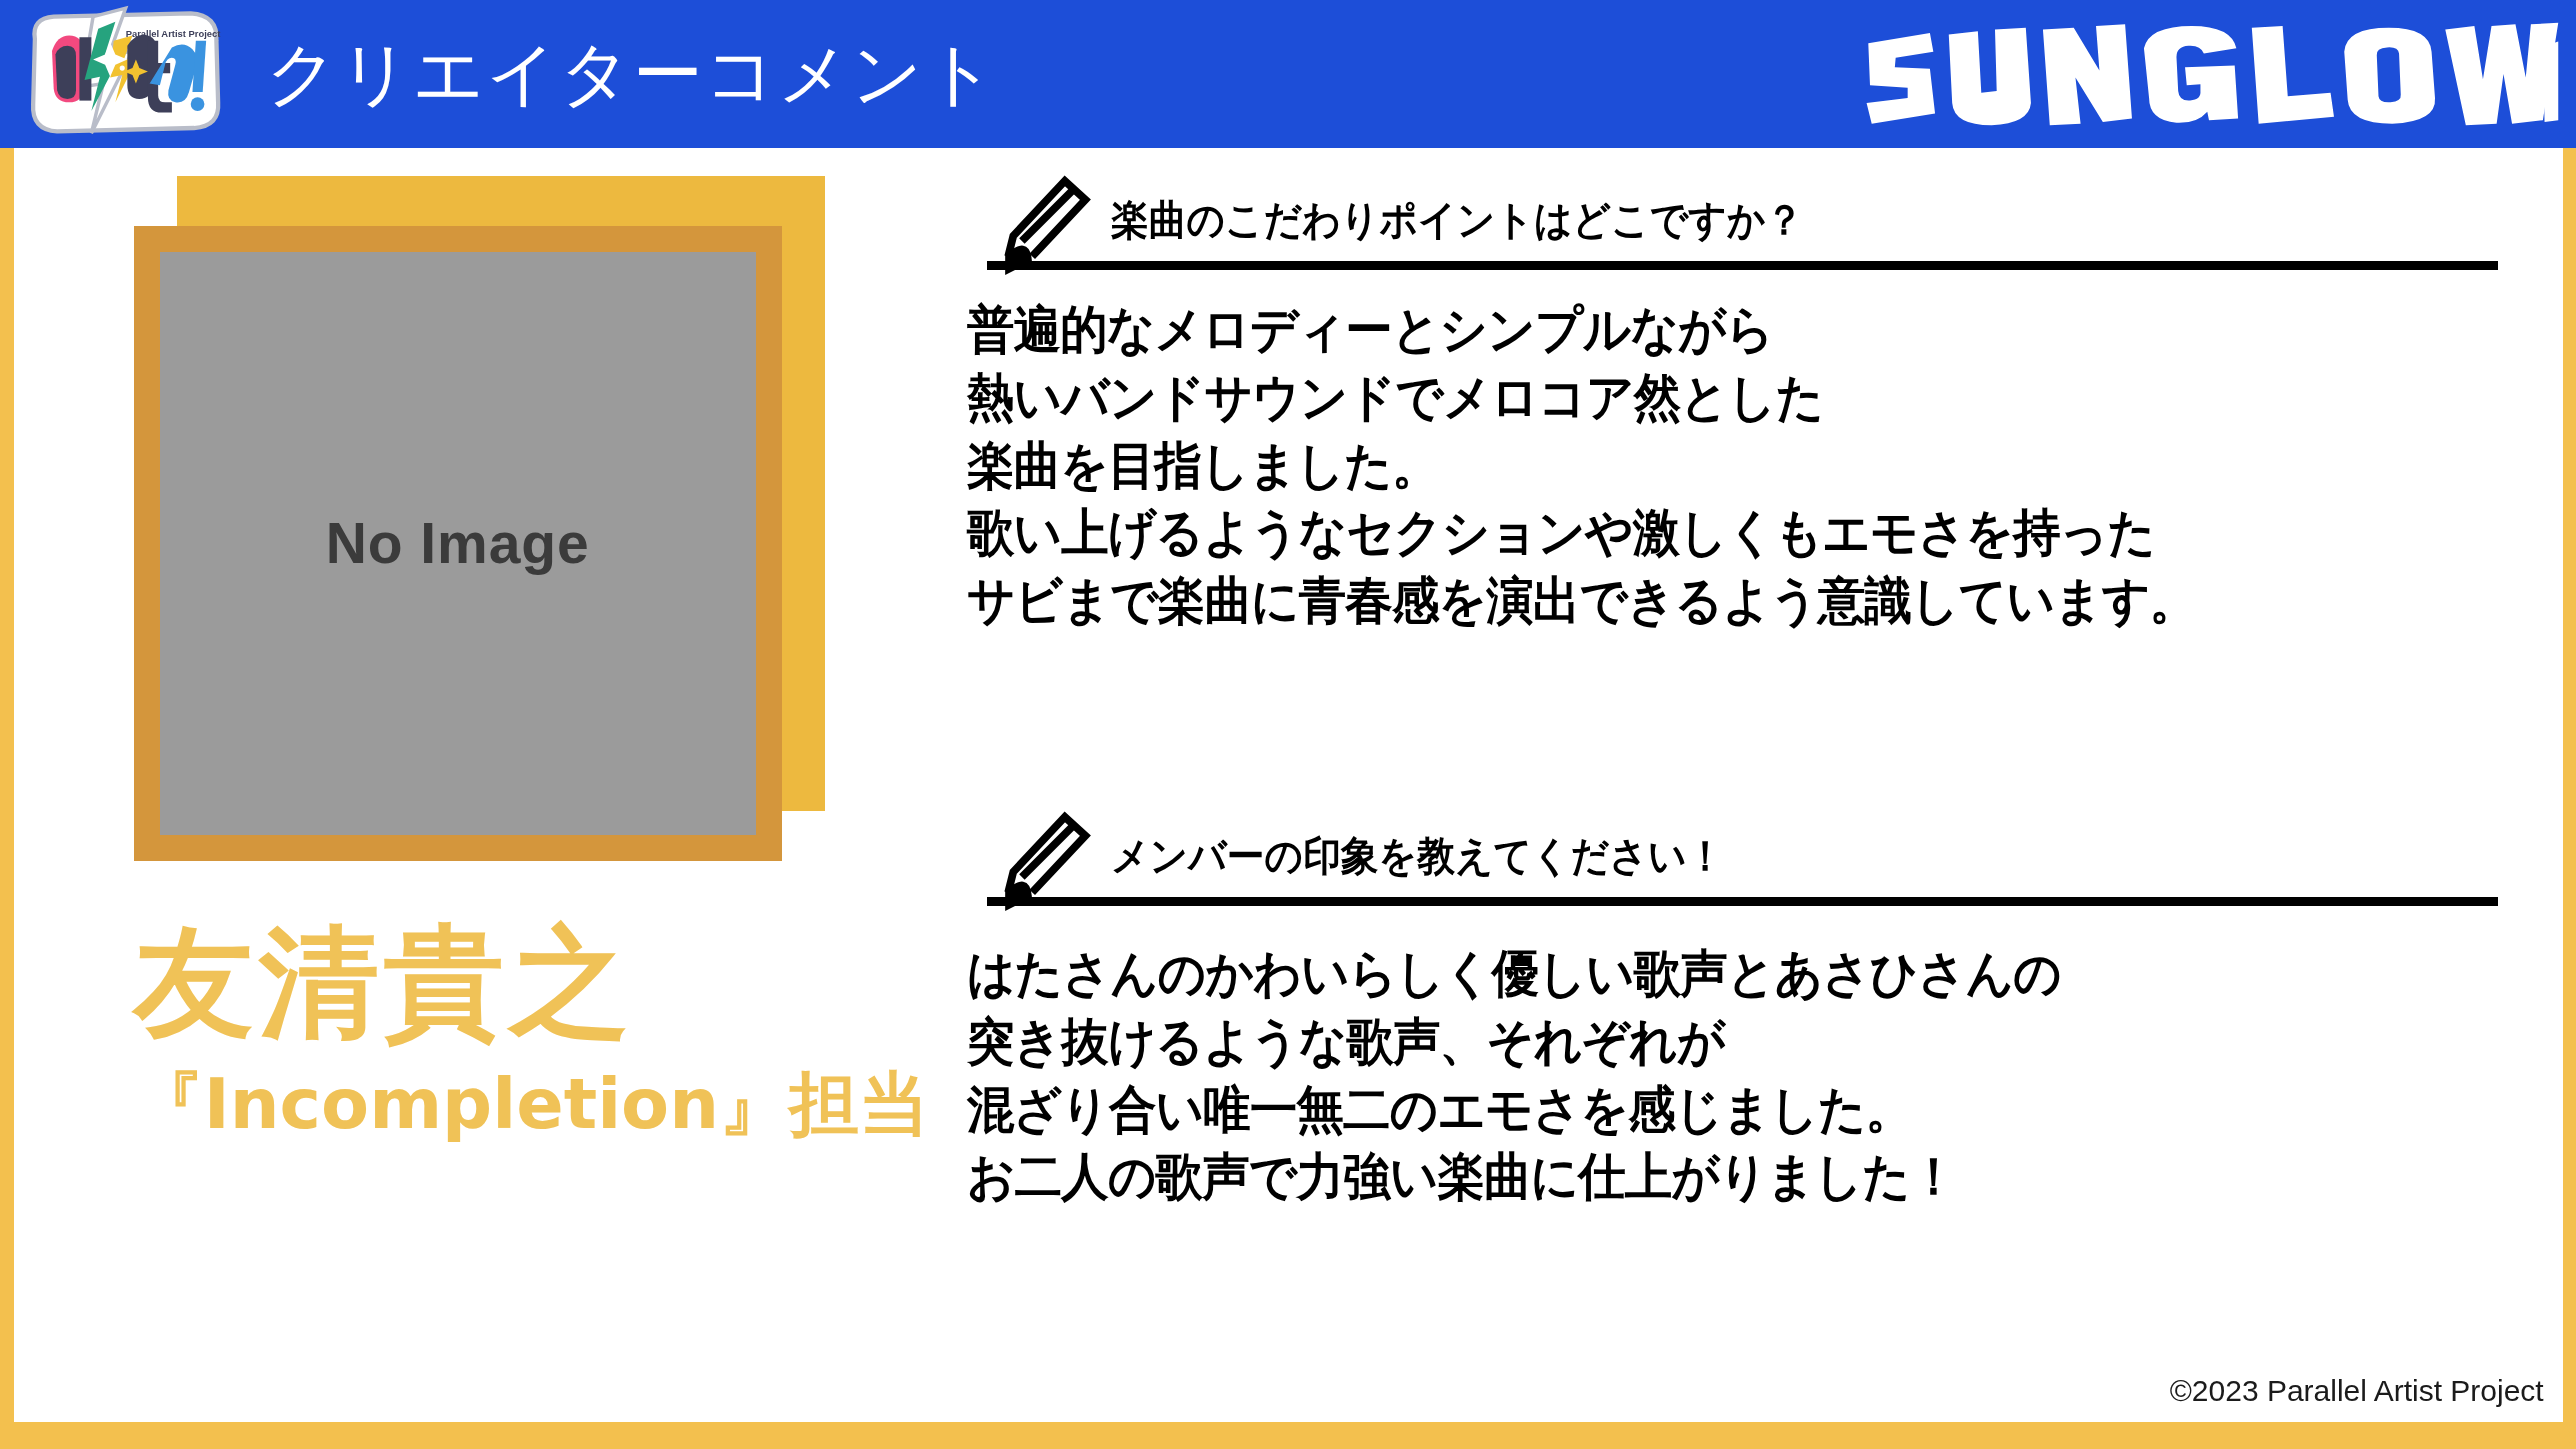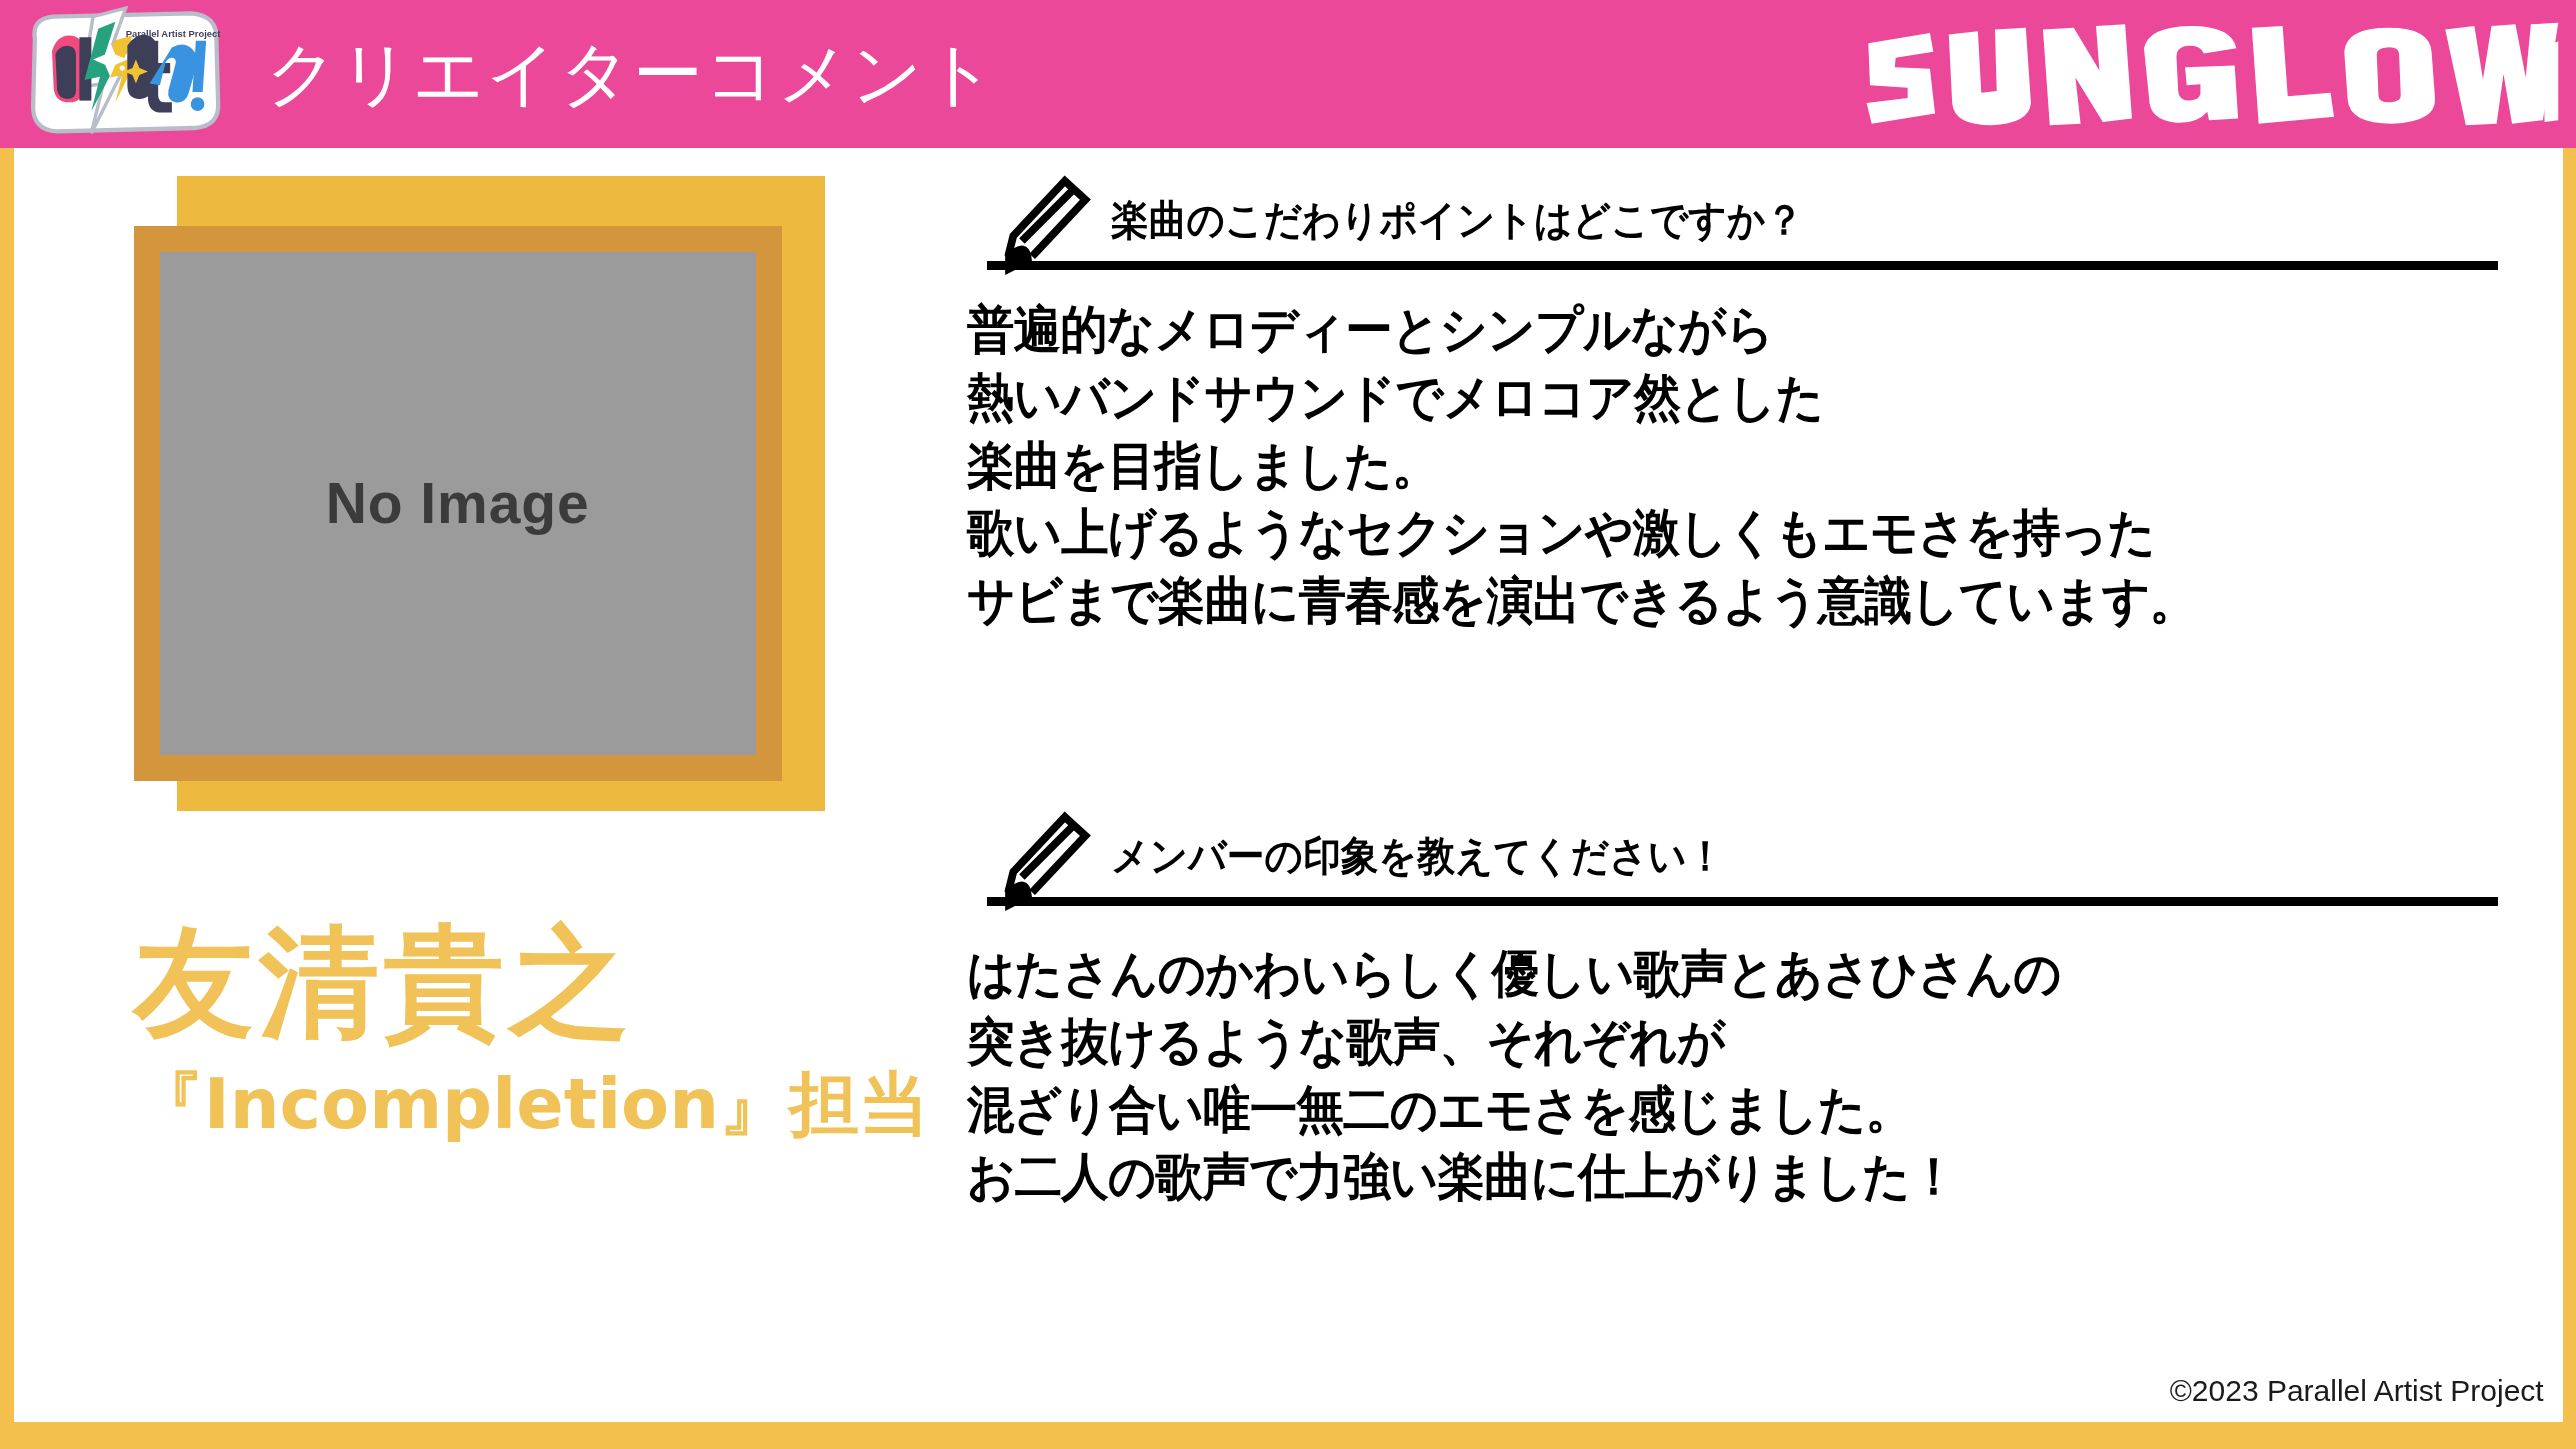--- a/index.html
+++ b/index.html
@@ -22,21 +22,21 @@
     box-sizing: border-box;
   }
 
   
   .header {
     position: absolute;
     left: 0;
     top: 0;
     width: 2576px;
     height: 148px;
-    background: #ec4899;
+    background: #1d4ed8;
     display: flex;
     align-items: center;
     overflow: hidden;
   }
 
   .brand-logo {
     position: absolute;
     left: 19px;
     top: 3.4px;
     width: 215px;
@@ -98,21 +98,21 @@
     top: 0px;
     width: 648px;
     height: 635px;
     background: #edb93f;
   }
   .img-frame {
     position: absolute;
     left: 0px;
     top: 50px;
     width: 648px;
-    height: 555px;
+    height: 635px;
     background: #d4963c;
     padding: 26px;
     box-sizing: border-box;
   }
   .img-inner {
     width: 100%;
     height: 100%;
     background: #9b9b9b;
     display: flex;
     align-items: center;

